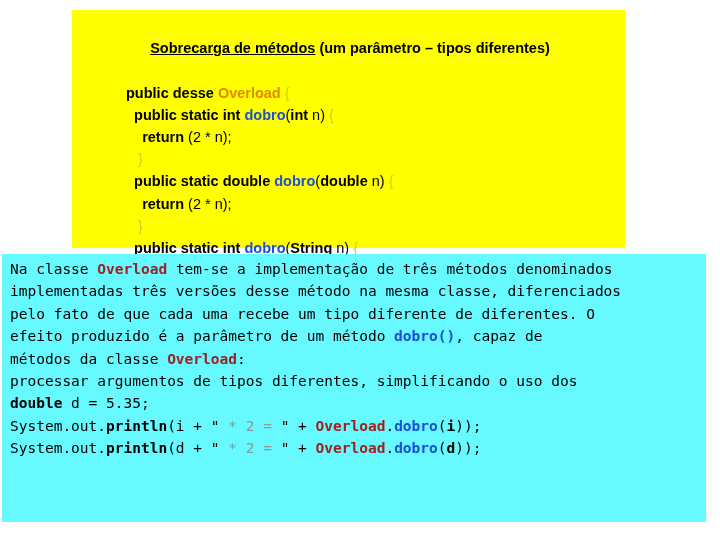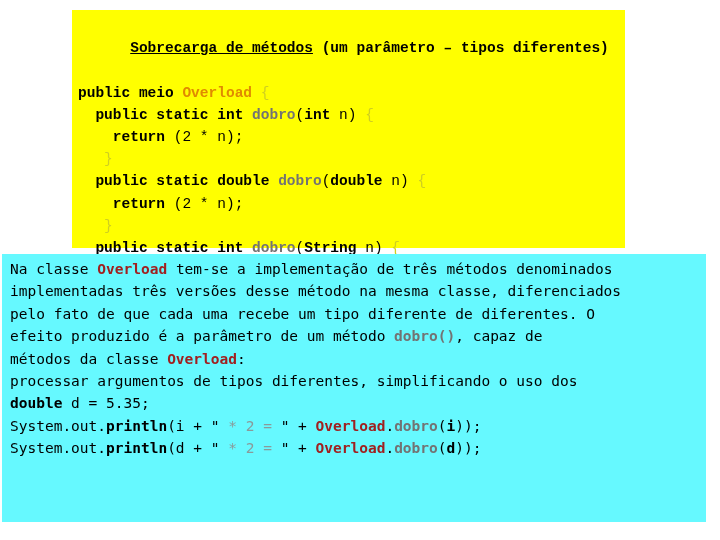--- a/index.html
+++ b/index.html
@@ -27,26 +27,27 @@
     left: 72px;
     top: 10px;
     width: 553px;
     height: 238px;
     background: #ffff00;
     box-sizing: border-box;
     padding: 5px 6px 4px 6px;
   }
 
   .code-line {
-    font-family: Liberation Mono, monospace;
+    font-family: Liberation Sans, sans-serif;
     font-size: 14.5px;
     line-height: 22.2px;
     color: #000000;
     white-space: pre;
     letter-spacing: 0px;
+    margin-left: 48px;
   }
 
   
   .desc-panel {
     position: absolute;
     left: 2px;
     top: 254px;
     width: 704px;
     height: 268px;
     background: #66f9ff;
@@ -64,36 +65,36 @@
 
   
   .t-title {
     font-weight: bold;
     text-decoration: underline;
     color: #000000;
   }
   .t-bold   { font-weight: bold; color: #000000; }
   .t-plain  { font-weight: normal; color: #000000; }
   .t-class  { font-weight: bold; color: #e08a00; }
-  .t-method { font-weight: bold; color: #737373; }
+  .t-method { font-weight: bold; color: #1d4ed8; }
   .t-classred { font-weight: bold; color: #a02020; }
   .t-string { font-weight: normal; color: #8a9a9a; }
   .t-brace  { font-weight: normal; color: #cfcf20; }
 </style>
 </head>
 <body>
 
 <div class="slide">
 
   <div class="code-panel">
     <div class="code-line">
       <span class="t-title">Sobrecarga de métodos</span><span class="t-bold"> (um parâmetro – tipos diferentes)</span>
     </div>
     <div id="code-lines">
-        <div class="code-line"><span class="t-bold">public meio </span><span class="t-class">Overload</span><span class="t-plain"> </span><span class="t-brace">{</span></div>
+        <div class="code-line"><span class="t-bold">public desse </span><span class="t-class">Overload</span><span class="t-plain"> </span><span class="t-brace">{</span></div>
         <div class="code-line"><span class="t-plain">  </span><span class="t-bold">public static int </span><span class="t-method">dobro</span><span class="t-plain">(</span><span class="t-bold">int</span><span class="t-plain"> n) </span><span class="t-brace">{</span></div>
         <div class="code-line"><span class="t-plain">    </span><span class="t-bold">return</span><span class="t-plain"> (2 * n);</span></div>
         <div class="code-line"><span class="t-plain">   </span><span class="t-brace">}</span></div>
         <div class="code-line"><span class="t-plain">  </span><span class="t-bold">public static double </span><span class="t-method">dobro</span><span class="t-plain">(</span><span class="t-bold">double</span><span class="t-plain"> n) </span><span class="t-brace">{</span></div>
         <div class="code-line"><span class="t-plain">    </span><span class="t-bold">return</span><span class="t-plain"> (2 * n);</span></div>
         <div class="code-line"><span class="t-plain">   </span><span class="t-brace">}</span></div>
         <div class="code-line"><span class="t-plain">  </span><span class="t-bold">public static int </span><span class="t-method">dobro</span><span class="t-plain">(</span><span class="t-bold">String</span><span class="t-plain"> n) </span><span class="t-brace">{</span></div>
         <div class="code-line"><span class="t-plain">    </span><span class="t-bold">return</span><span class="t-plain"> (2 * Integer.parseInt(n));</span></div>
         <div class="code-line"><span class="t-plain">   </span><span class="t-brace">}</span></div>
         <div class="code-line"><span class="t-plain"> </span><span class="t-bold">}</span></div>

